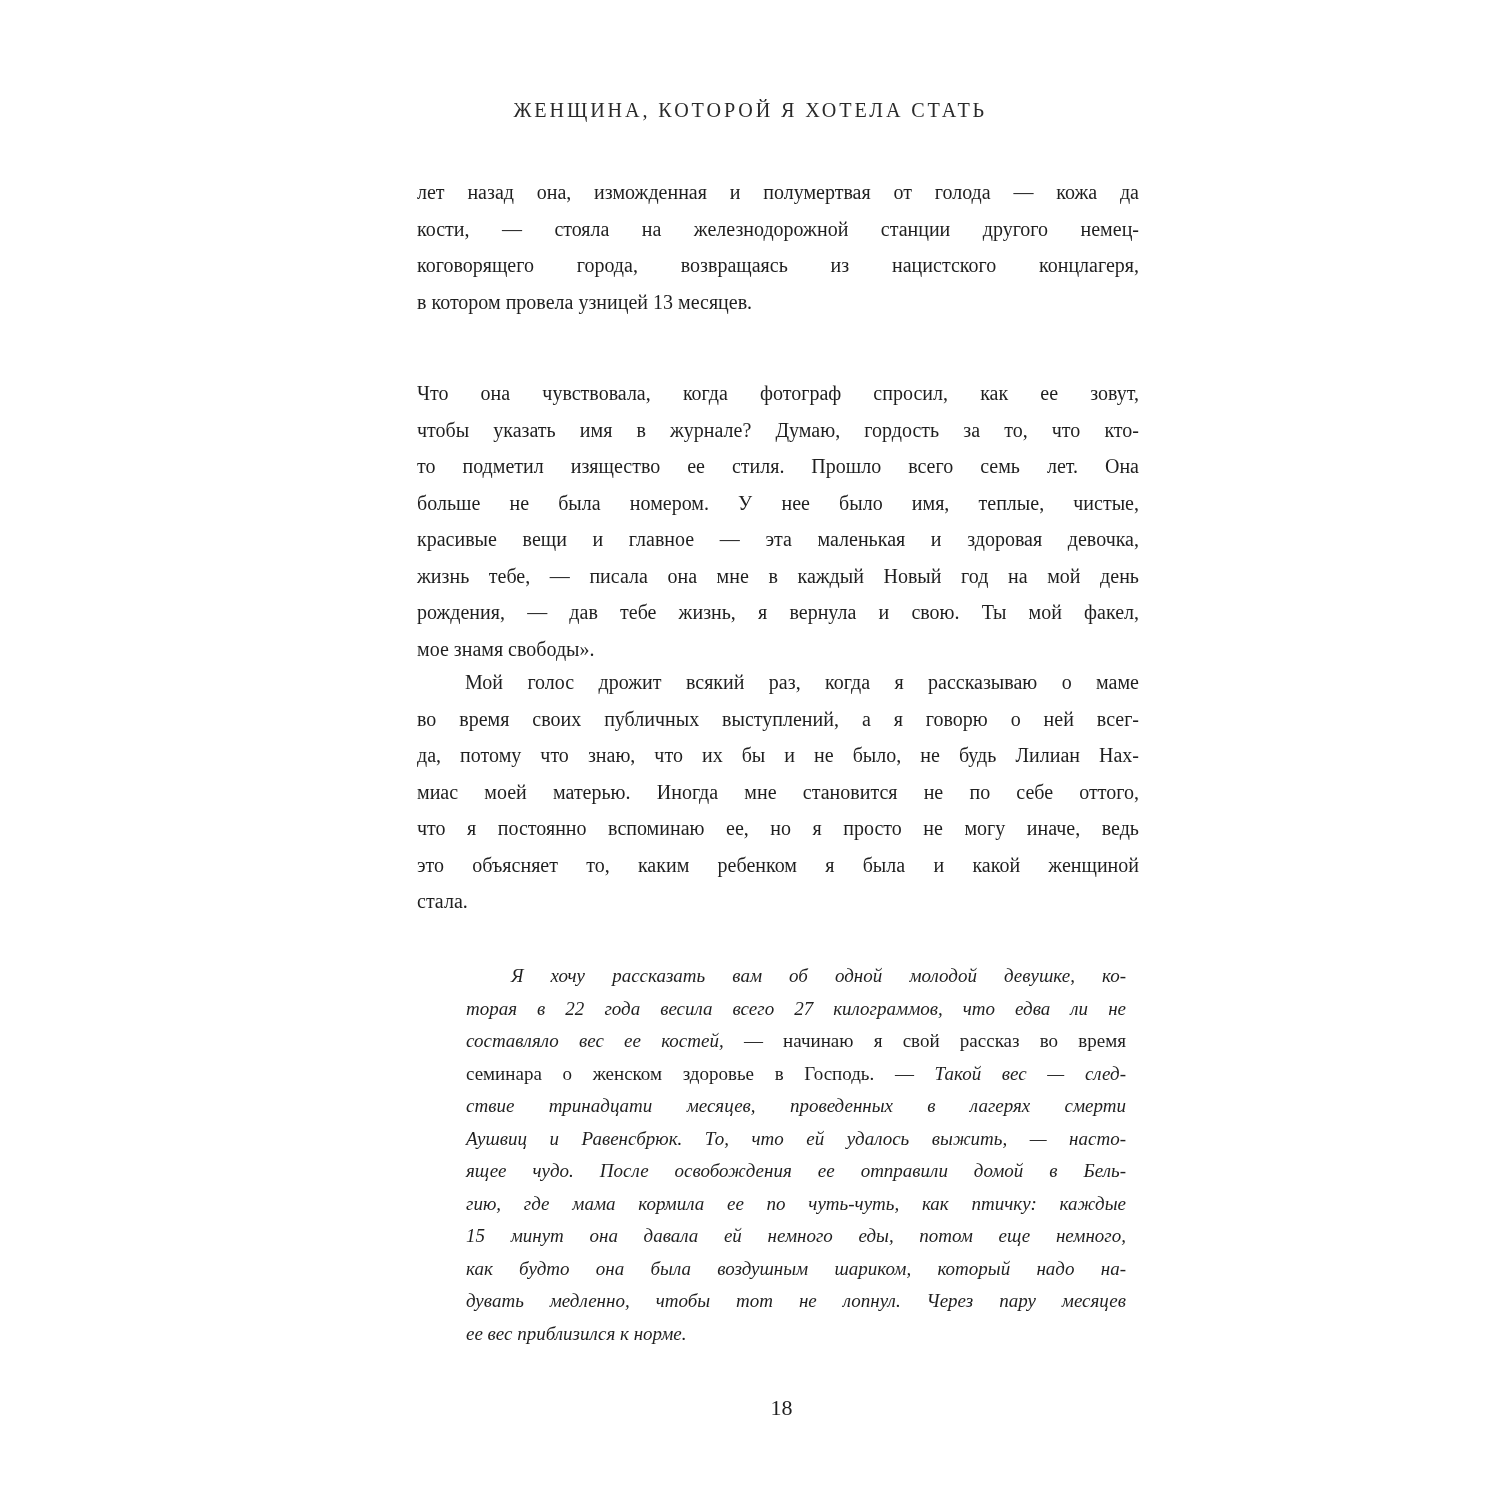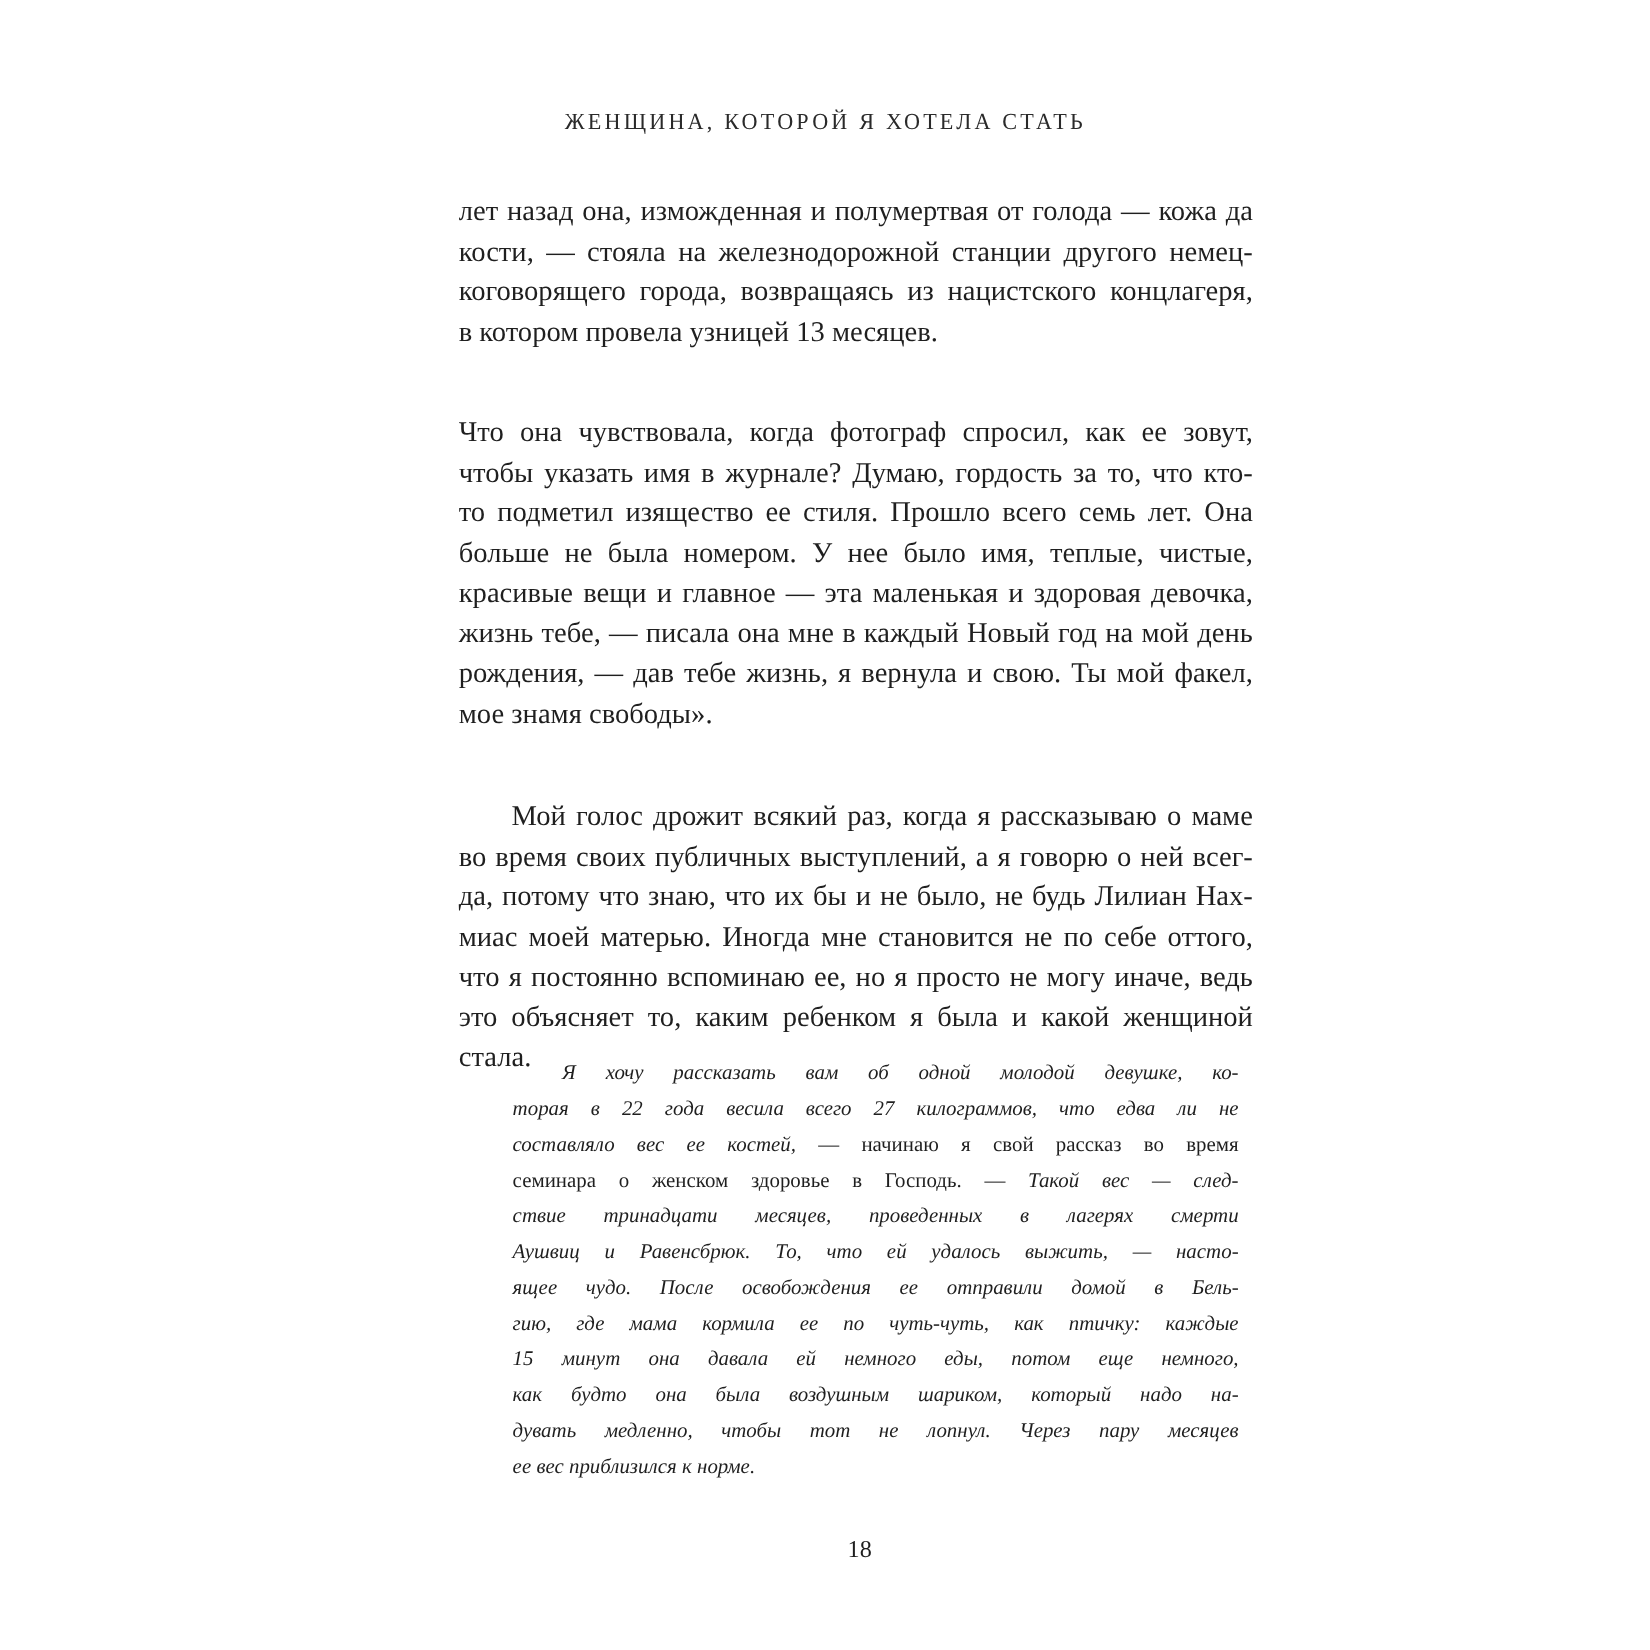--- a/index.html
+++ b/index.html
@@ -29,39 +29,39 @@
       font-size: 21px;
       letter-spacing: 3px;
       color: #2a2a2a;
       transform: scaleX(0.96);
       transform-origin: 0 0;
     }
     .body-text {
       position: absolute;
       left: 417px;
       width: 722px;
-      font-size: 26px;
+      font-size: 20px;
     }
     .line {
       height: 36.5px;
       line-height: 36.5px;
       white-space: nowrap;
       text-align: justify;
       text-align-last: justify;
       display: block;
     }
     .line.last {
       text-align-last: left;
     }
     .line.indent {
       padding-left: 48px;
     }
     .block1 { top: 174px; }
     .block2 { top: 375px; }
-    .block3 { top: 724px; }
+    .block3 { top: 664px; }
 
     .quote {
       position: absolute;
       left: 466px;
       width: 660px;
       top: 960px;
       font-size: 19px;
     }
     .quote .line {
       height: 32.5px;

